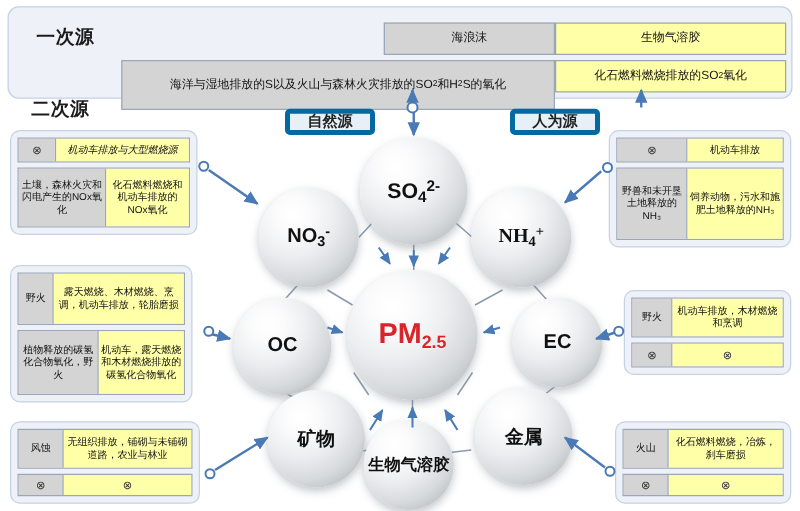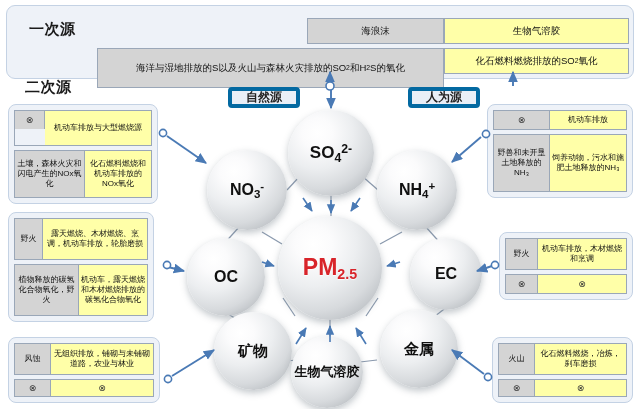--- a/index.html
+++ b/index.html
@@ -120,21 +120,21 @@
     display: flex; align-items: center; justify-content: center;
     text-align: center;
     font-weight: bold;
     color: #111;
     z-index: 4;
   }
   .sphere .lbl { position: relative; z-index: 2; }
 
   #sph-so4 { left: 288px; top: 110px; width: 86px; height: 86px; font-size: 17px; }
   #sph-no3 { left: 207px; top: 150px; width: 80px; height: 80px; font-size: 16px; }
-  #sph-nh4 { left: 377px; top: 150px; width: 80px; height: 80px; font-size: 16px; }
+  #sph-nh4 { left: 377px; top: 150px; width: 80px; height: 80px; font-size: 16px; font-family: Liberation Serif, serif; }
   #sph-oc  { left: 187px; top: 238px; width: 78px; height: 78px; font-size: 16px; }
   #sph-ec  { left: 410px; top: 238px; width: 72px; height: 72px; font-size: 16px; }
   #sph-min { left: 214px; top: 312px; width: 78px; height: 78px; font-size: 15px; }
   #sph-met { left: 380px; top: 310px; width: 78px; height: 78px; font-size: 15px; }
   #sph-bio { left: 291px; top: 336px; width: 72px; height: 72px; font-size: 13px; line-height:1.15; }
 
   #sph-pm {
     left: 278px; top: 216px; width: 104px; height: 104px;
     z-index: 6;
   }
@@ -182,21 +182,21 @@
     <div class="hcell grey" id="h-sec-nat">海洋与湿地排放的S以及火山与森林火灾排放的SO<sub>2</sub>和H<sub>2</sub>S的氧化</div>
     <div class="hcell yellow" id="h-sec-ant">化石燃料燃烧排放的SO<sub>2</sub>氧化</div>
   </div>
 
   <div class="pill" id="pill-natural">自然源</div>
   <div class="pill" id="pill-anthro">人为源</div>
 
   <div class="sbox" id="box-no3">
     <div class="srow">
       <div class="scell grey sep nodata" style="width:30px;height:18px;">⊗</div>
-      <div class="scell yellow" style="flex:1;height:34px;">机动车排放与大型燃烧源</div>
+      <div class="scell yellow" style="flex:1;height:18px;font-style:italic;">机动车排放与大型燃烧源</div>
     </div>
     <div class="srow">
       <div class="scell grey sep" style="width:70px;height:46px;">土壤，森林火灾和闪电产生的NOx氧化</div>
       <div class="scell yellow" style="flex:1;height:46px;">化石燃料燃烧和机动车排放的NOx氧化</div>
     </div>
   </div>
 
   <div class="sbox" id="box-oc">
     <div class="srow">
       <div class="scell grey sep" style="width:28px;height:40px;">野火</div>

